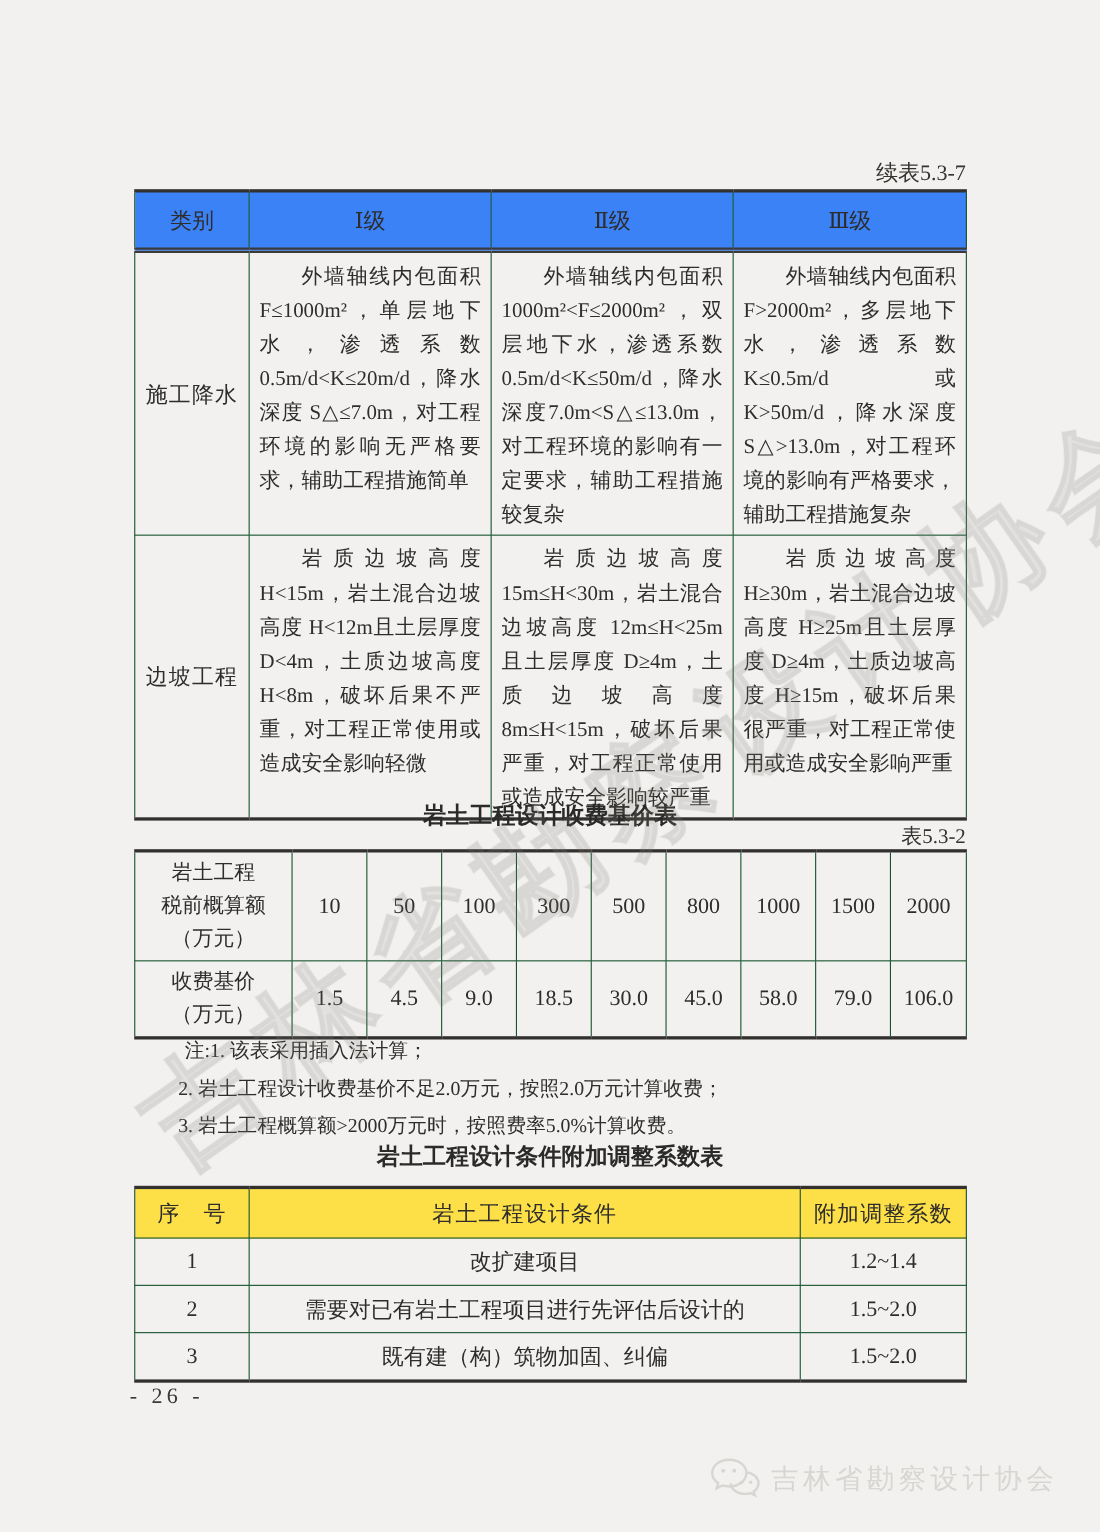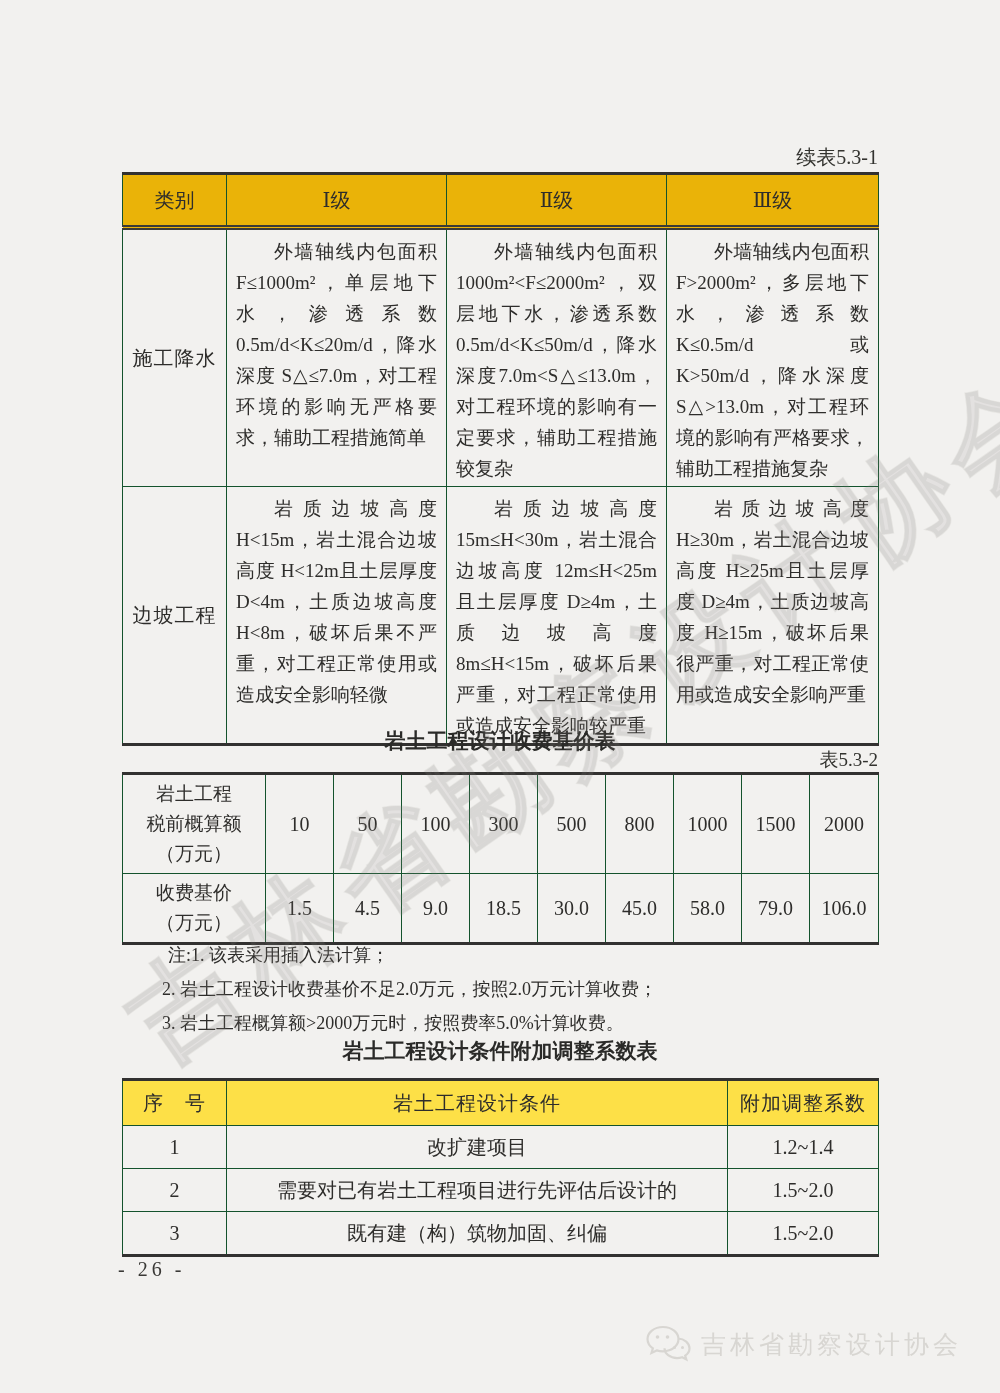--- a/index.html
+++ b/index.html
@@ -39,21 +39,21 @@
     font-size:19px;color:#2e2d2b;
   }
   td,th{
     border:1px solid #14532d;
     padding:4px 8px;
     font-weight:normal;
   }
   
   #table1{top:172px;}
   #table1 th{
-    height:42px;background:#eab308;font-size:20px;
+    height:42px;background:#3b82f6;font-size:20px;
     border-top:3px solid #323130;
     border-bottom:5px double #3b3a38;
     text-align:center;
   }
   #table1 td{vertical-align:top;}
   #table1 td.rowlabel{
     vertical-align:middle;text-align:center;font-size:20px;
     letter-spacing:1px;
   }
   #table1 td.desc{
@@ -94,21 +94,21 @@
   }
   .footer svg{display:block;}
 </style>
 </head>
 <body>
 
 <div class="page">
 
   <div class="watermark">吉林省勘察设计协会</div>
 
-  <div class="tbl-caption" style="top:144px;">续表5.3-1</div>
+  <div class="tbl-caption" style="top:144px;">续表5.3-7</div>
 
   <table id="table1">
     <colgroup>
         <col style="width:104px">
         <col style="width:220px">
         <col style="width:220px">
         <col style="width:212px">
       </colgroup>
     <tbody>
         <tr>

